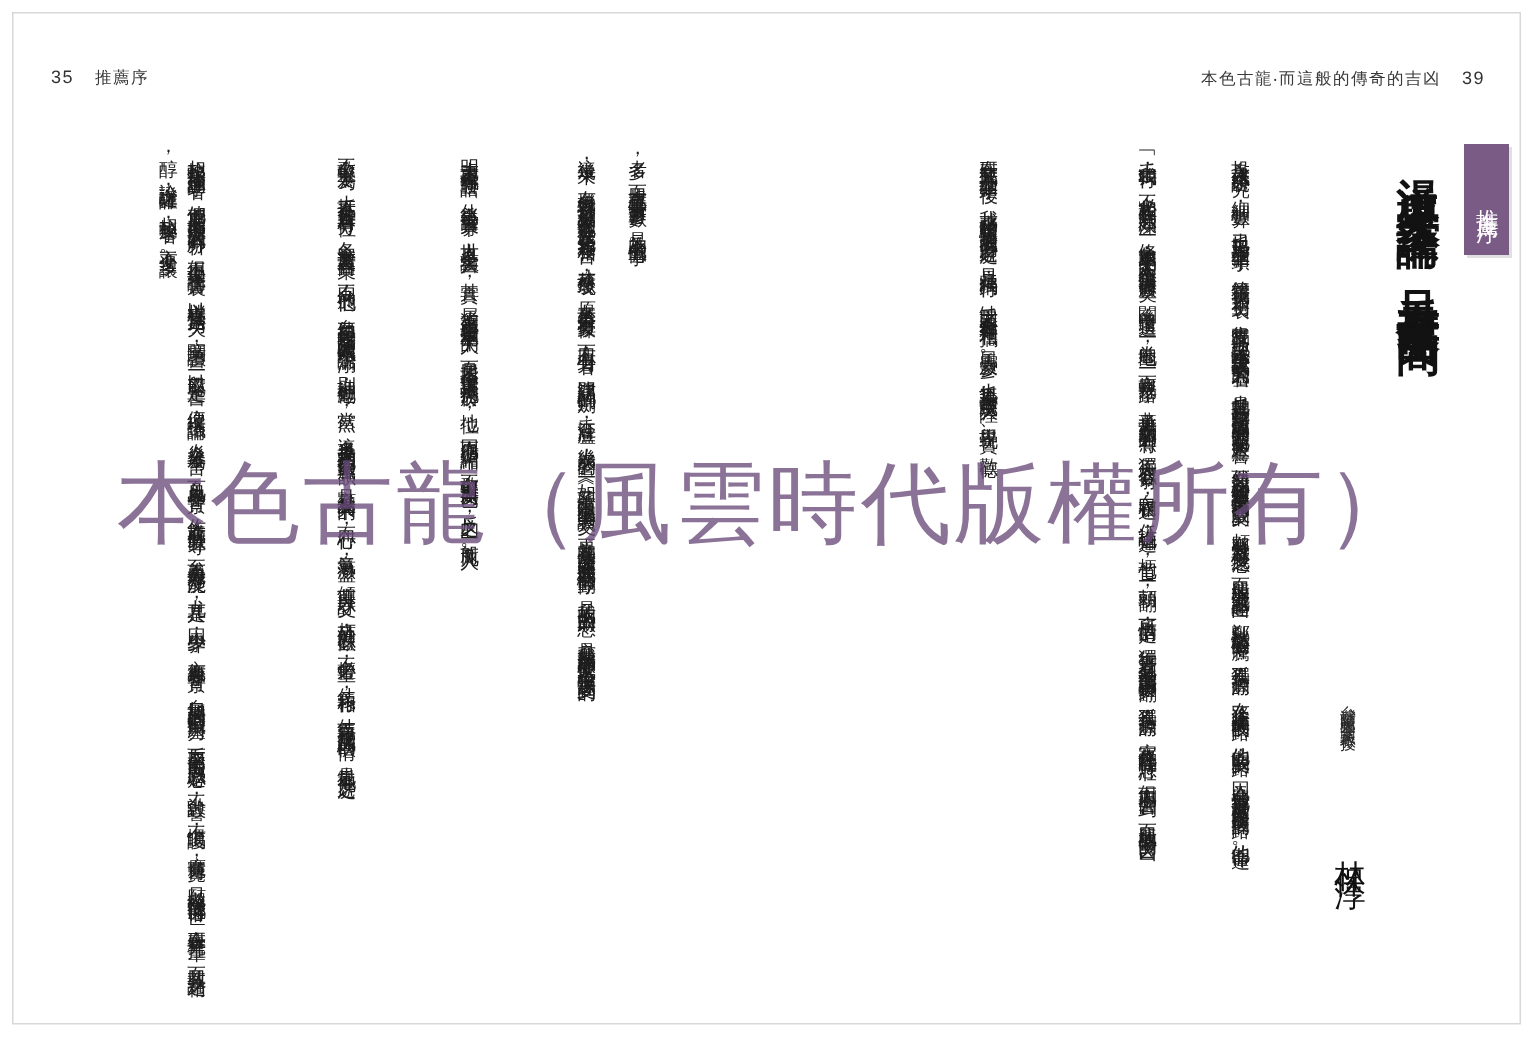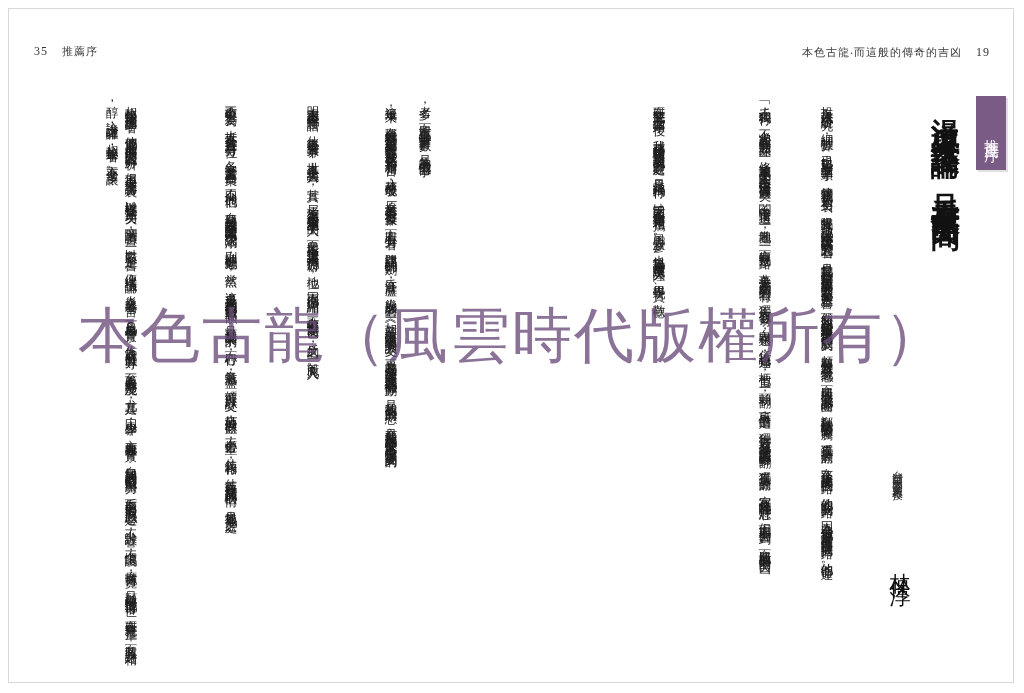--- a/index.html
+++ b/index.html
@@ -31,21 +31,21 @@
     position: absolute;
     top: 44px;
     font-size: 11px;
     color: #3a3a3a;
     letter-spacing: 1px;
     white-space: nowrap;
   }
   .runhead-left { left: 34px; }
   .runhead-right { right: 34px; }
   .runhead .folio {
-    font-family: Liberation Serif, serif;
+    font-family: Liberation Sans, sans-serif;
     font-size: 12px;
     color: #333;
   }
   .runhead-left .folio { margin-right: 14px; }
   .runhead-right .folio { margin-left: 14px; }
 
   
   .vcol {
     position: absolute;
     writing-mode: vertical-rl;
@@ -147,21 +147,21 @@
 <body>
 
 <div id="page">
 
   <div class="page-border"></div>
 
   <div class="runhead runhead-left">
     <span class="folio">35</span><span>推薦序</span>
   </div>
   <div class="runhead runhead-right">
-    <span>本色古龍‧而這般的傳奇的吉凶</span><span class="folio">19</span>
+    <span>本色古龍‧而這般的傳奇的吉凶</span><span class="folio">39</span>
   </div>
 
   <div class="kicker">推薦序</div>
   <div class="maintitle">漫道學人多讜論,且看豪傑出民間</div>
   <div class="byline-role">台灣師範大學國文系教授</div>
   <div class="byline-name">林保淳</div>
 
   <div class="vcol body-right" style="right:188px; width:52px;">投身入武俠小說研究，細細數算，也已超過二十五個年頭了。儘管我仍舊一本初衷，「隻眼獨具」地認定武俠小說是武俠研究的基石，也是其間辛勤耕耘後嚴肅的果實的花朵而起人驚喜；然而我深心裏卻始終還得是孤獨而寂寞的，頗有幾分寂寞心境之感，而這般的交流或諧趣曲，鄭秋秋情心靈的奔騰！孤獨是蒼涼的，在路途上往來的夜的路，他的寂寞的路，因為這些地方會那樣的是自己選擇的路，他的命運。</div>
   <div class="vcol body-right" style="right:250px; width:96px;">「千山我獨行，不必相送」的意涵頗深，一條永遠的不易走的人生路往漫漫孤寂而寞，關中路還這送，一卷地圖，一而輕舟易路了，燕太子丹易水而剩的無有，獨居衣容似翁，白衣相送，任誰也知道，柄七首，一朝頭翻，所可惜的是，獨行者竟有一個能擔當識的奏舞翻！孤獨是蒼涼的，寂寞也住往關得悲壯，但而剩不會回到，而這般的傳奇的吉凶。</div>
   <div class="vcol body-right" style="right:356px; width:60px;">在研究武俠二十五個年頭後，我越來越體驗知道這是我的必歸之處，只是踽踽獨行，缺乏志同道合者相伴相攜，風雲寂寥。也無論是台灣或是大陸，學界玩賞、歡德</div>

